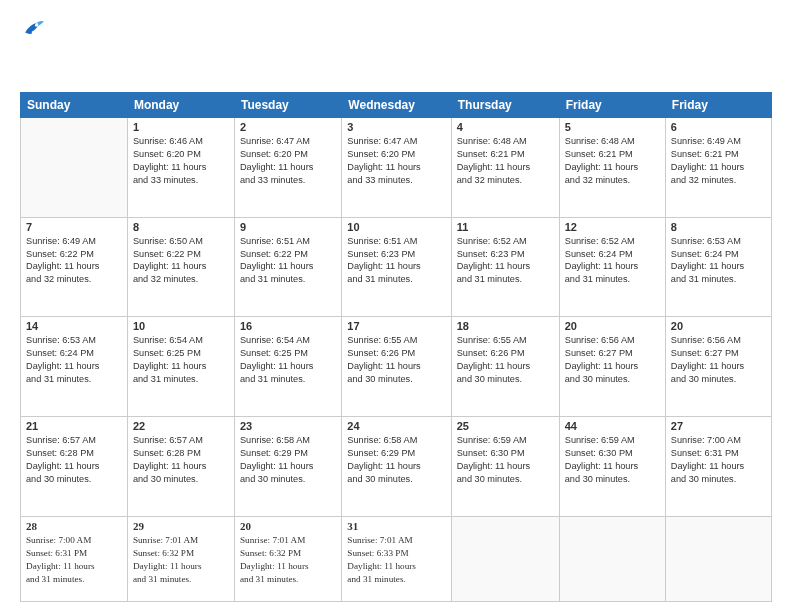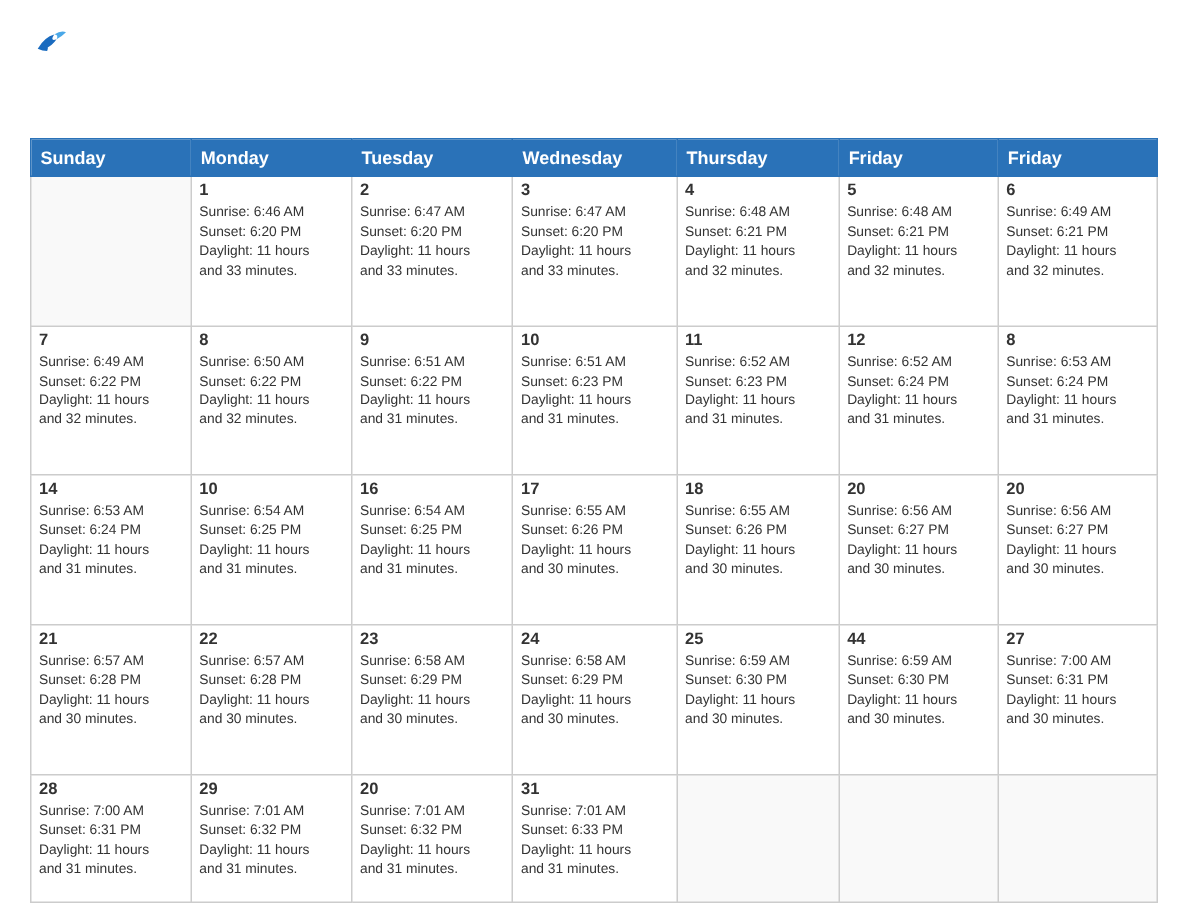--- a/index.html
+++ b/index.html
@@ -90,20 +90,21 @@
       color: #333;
       margin-bottom: 2px;
     }
     .day-info {
       font-size: 9.2px;
       color: #333;
       line-height: 1.4;
     }
     tr:last-child td {
       height: 70px;
+      font-family: Liberation Serif, serif;
     }
   </style>
 </head>
 <body>
 
 <div class="page">
   <div class="header">
     <div class="logo">
       <div class="logo-text">
         <span class="logo-general"></span>

